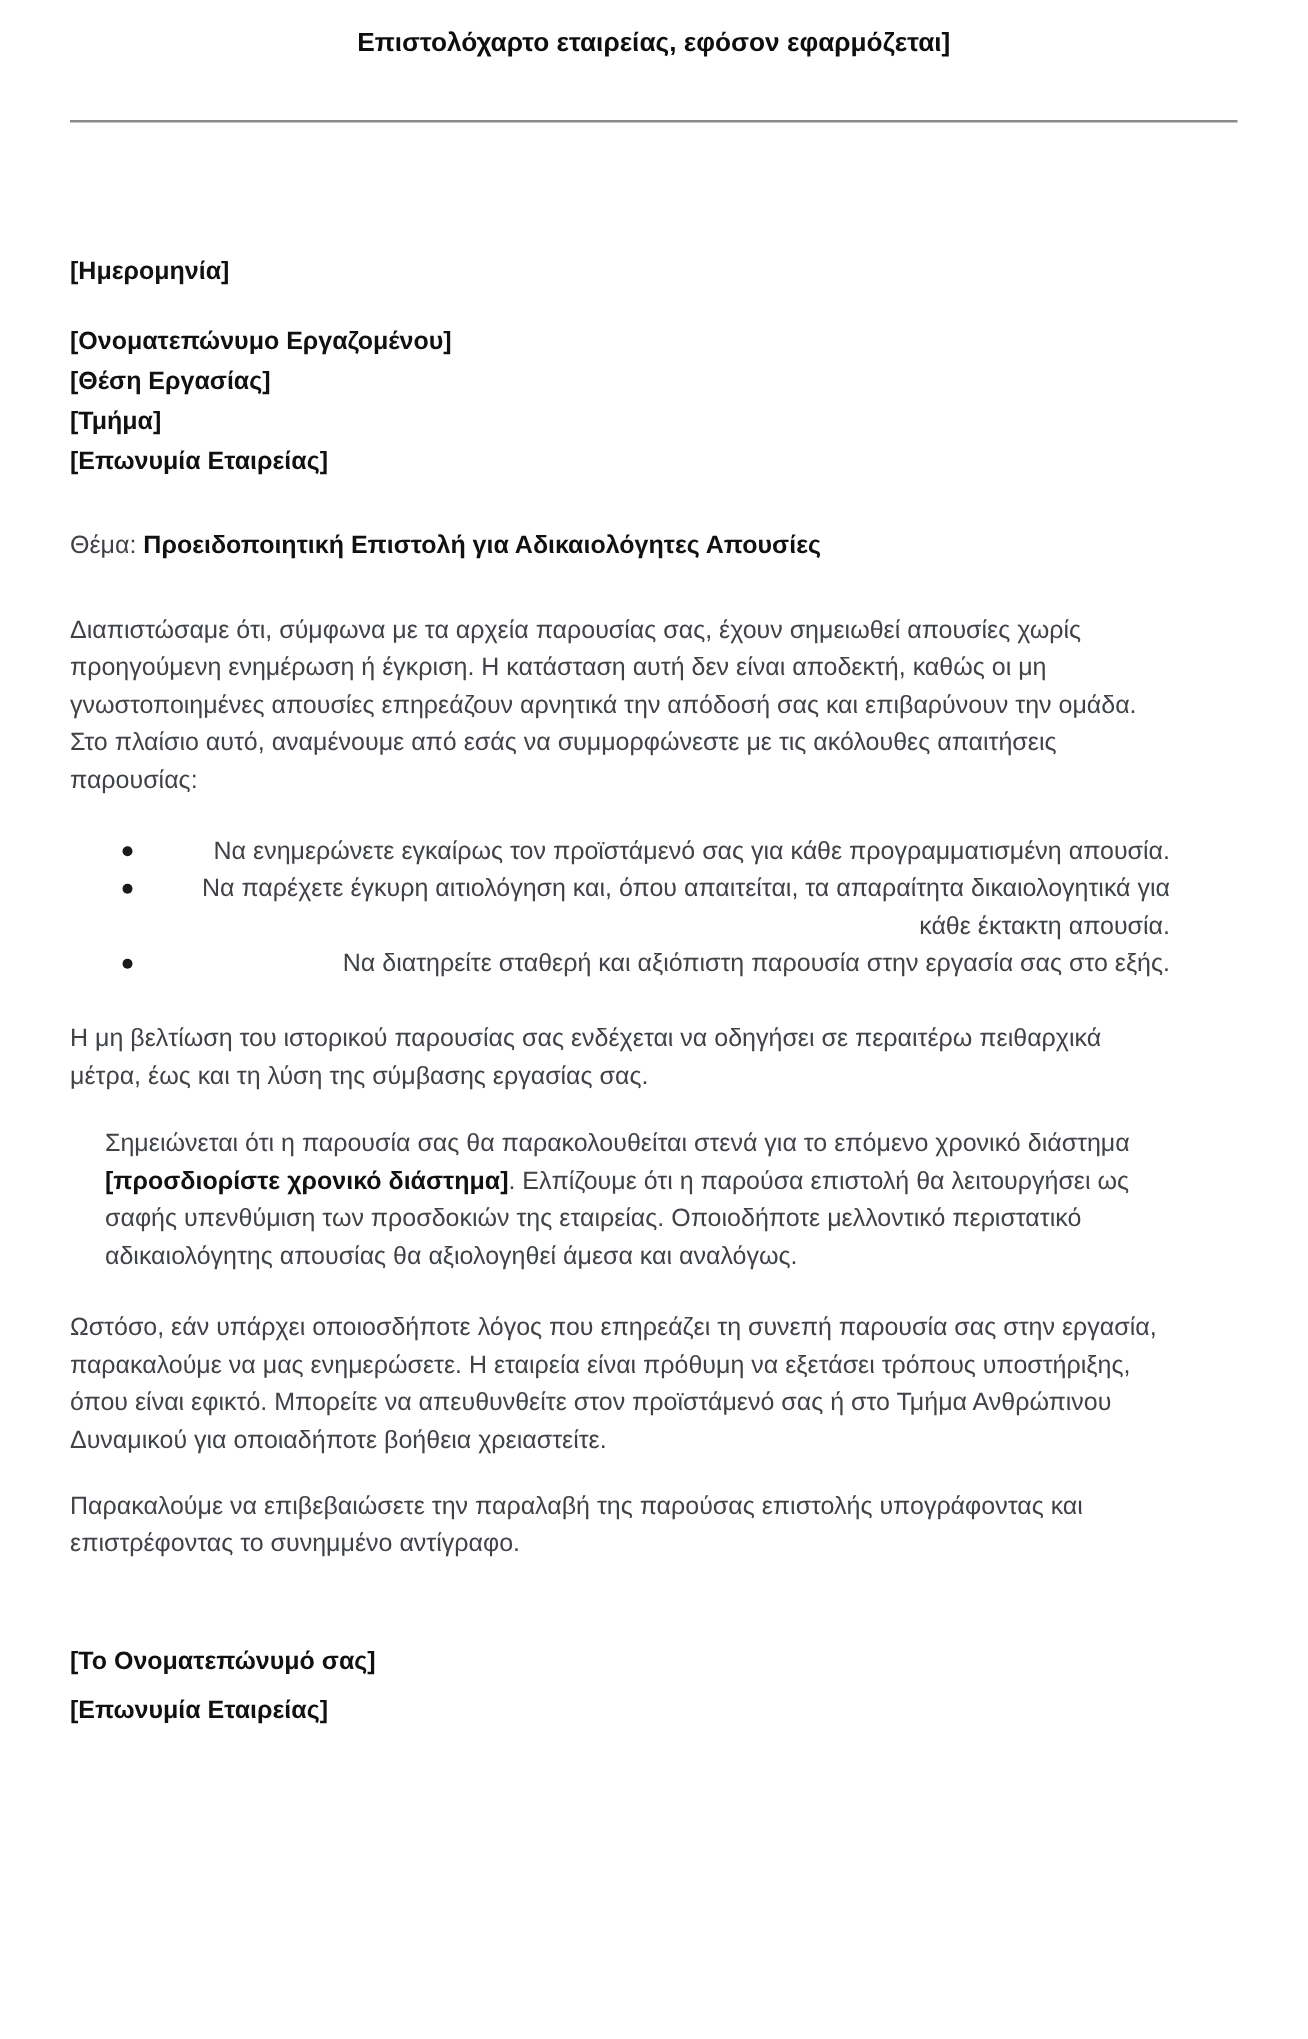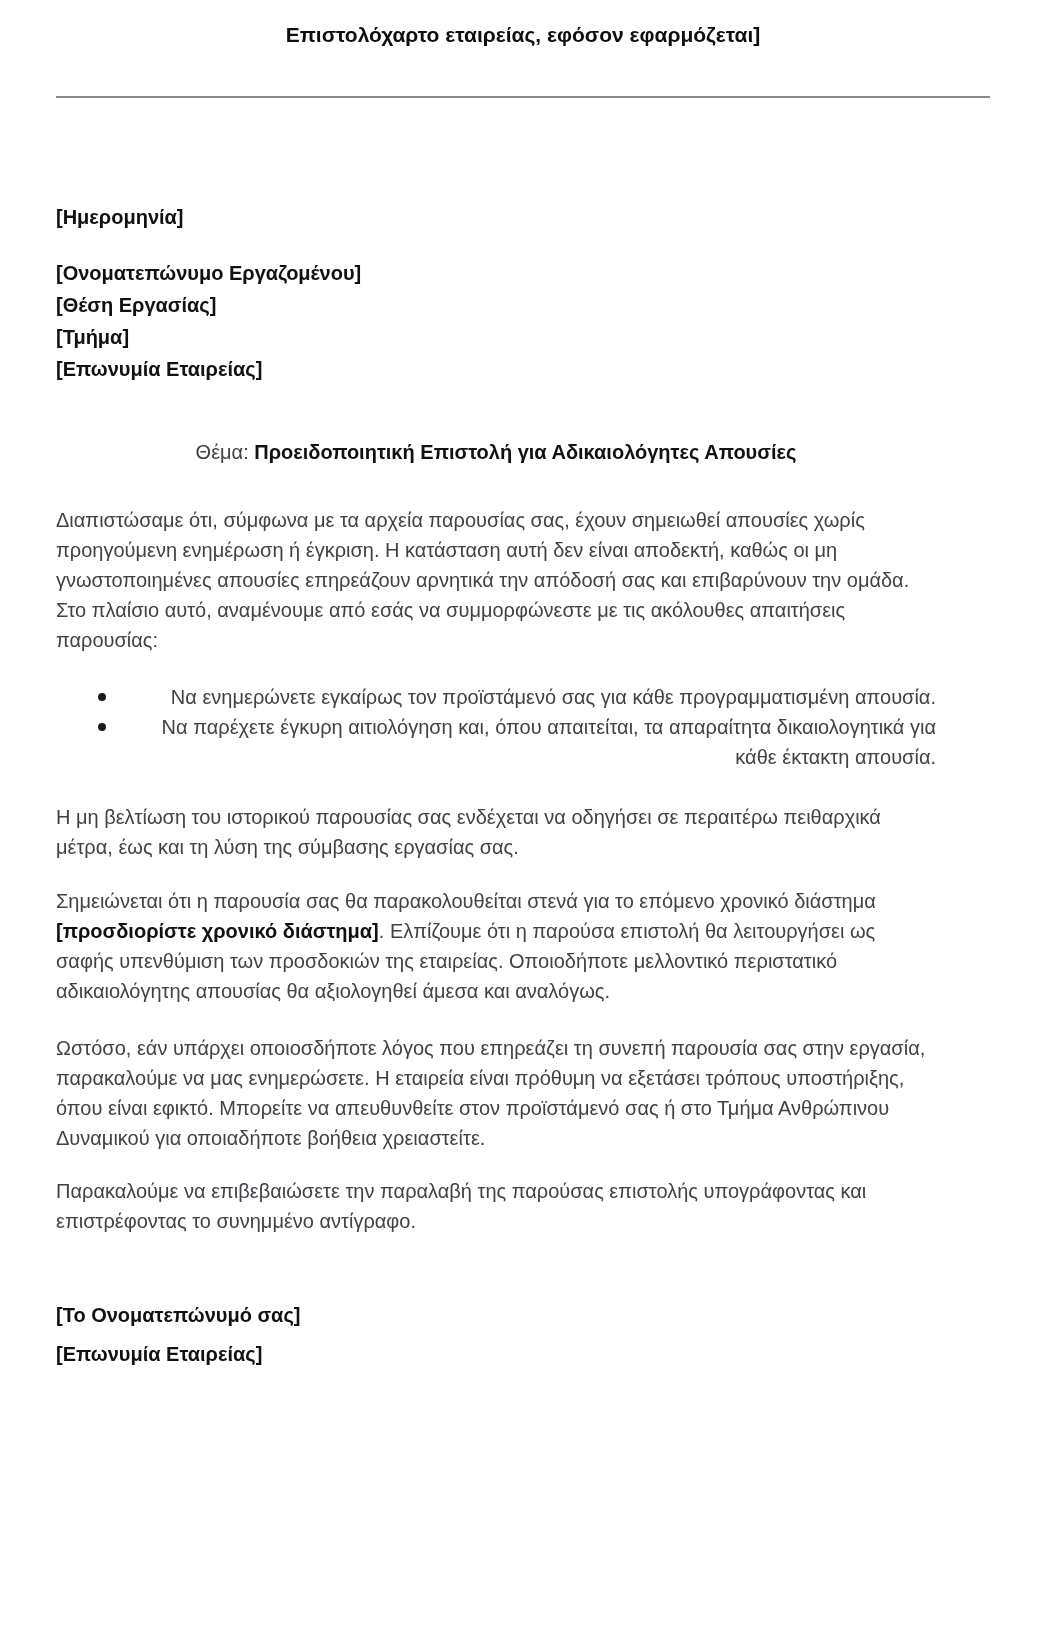--- a/index.html
+++ b/index.html
@@ -28,21 +28,21 @@
     border: none;
     border-top: 2px solid #8a8a8a;
     margin: 46px 0 0 0;
     width: 100%;
   }
   p { margin: 0; max-width: 880px; }
   .date-line { margin-top: 104px; }
   .bold, strong { font-weight: 700; color: #111111; }
   .recipient-block { margin-top: 25px; }
   .recipient-block p { line-height: 32px; }
-  .subject-line { margin-top: 52px; text-align: center; }
+  .subject-line { margin-top: 36px; }
   .salutation { margin-top: 32px; }
   .para-intro { margin-top: 38px; }
   ul.requirements {
     margin: 27px 0 0 0;
     padding: 0;
     list-style: none;
     max-width: 880px;
     text-align: right;
   }
   ul.requirements li {
@@ -53,21 +53,21 @@
   ul.requirements li .bullet-dot {
     position: absolute;
     left: 42px;
     top: 11px;
     width: 8px;
     height: 8px;
     border-radius: 50%;
     background: #1a1a1a;
   }
   .para-warning { margin-top: 30px; }
-  .para-monitoring { margin-top: 24px; }
+  .para-monitoring { margin-top: 24px; margin-left: 28px; }
   .para-support { margin-top: 27px; }
   .para-acknowledge { margin-top: 23px; }
   .valediction { margin-top: 17px; }
   .signature-block { margin-top: 60px; }
   .signature-block p { line-height: 39px; font-weight: 700; color: #111111; }
 </style>
 </head>
 <body>
 
 <div class="page">
@@ -86,20 +86,21 @@
   </div>
 
   <p class="subject-line"><span>Θέμα:</span> <strong>Προειδοποιητική Επιστολή για Αδικαιολόγητες Απουσίες</strong></p>
 
 
   <p class="para-intro">Διαπιστώσαμε ότι, σύμφωνα με τα αρχεία παρουσίας σας, έχουν σημειωθεί απουσίες χωρίς προηγούμενη ενημέρωση ή έγκριση. Η κατάσταση αυτή δεν είναι αποδεκτή, καθώς οι μη γνωστοποιημένες απουσίες επηρεάζουν αρνητικά την απόδοσή σας και επιβαρύνουν την ομάδα. Στο πλαίσιο αυτό, αναμένουμε από εσάς να συμμορφώνεστε με τις ακόλουθες απαιτήσεις παρουσίας:</p>
 
   <ul class="requirements">
     <li><span class="bullet-dot"></span><span>Να ενημερώνετε εγκαίρως τον προϊστάμενό σας για κάθε προγραμματισμένη απουσία.</span></li>
     <li><span class="bullet-dot"></span><span>Να παρέχετε έγκυρη αιτιολόγηση και, όπου απαιτείται, τα απαραίτητα δικαιολογητικά για κάθε έκτακτη απουσία.</span></li>
+    <li><span class="bullet-dot"></span><span>Να διατηρείτε σταθερή και αξιόπιστη παρουσία στην εργασία σας στο εξής.</span></li>
   </ul>
 
   <p class="para-warning">Η μη βελτίωση του ιστορικού παρουσίας σας ενδέχεται να οδηγήσει σε περαιτέρω πειθαρχικά μέτρα, έως και τη λύση της σύμβασης εργασίας σας.</p>
 
   <p class="para-monitoring"><span>Σημειώνεται ότι η παρουσία σας θα παρακολουθείται στενά για το επόμενο χρονικό διάστημα</span> <strong>[προσδιορίστε χρονικό διάστημα]</strong><span>. Ελπίζουμε ότι η παρούσα επιστολή θα λειτουργήσει ως σαφής υπενθύμιση των προσδοκιών της εταιρείας. Οποιοδήποτε μελλοντικό περιστατικό αδικαιολόγητης απουσίας θα αξιολογηθεί άμεσα και αναλόγως.</span></p>
 
   <p class="para-support">Ωστόσο, εάν υπάρχει οποιοσδήποτε λόγος που επηρεάζει τη συνεπή παρουσία σας στην εργασία, παρακαλούμε να μας ενημερώσετε. Η εταιρεία είναι πρόθυμη να εξετάσει τρόπους υποστήριξης, όπου είναι εφικτό. Μπορείτε να απευθυνθείτε στον προϊστάμενό σας ή στο Τμήμα Ανθρώπινου Δυναμικού για οποιαδήποτε βοήθεια χρειαστείτε.</p>
 
   <p class="para-acknowledge">Παρακαλούμε να επιβεβαιώσετε την παραλαβή της παρούσας επιστολής υπογράφοντας και επιστρέφοντας το συνημμένο αντίγραφο.</p>
 

